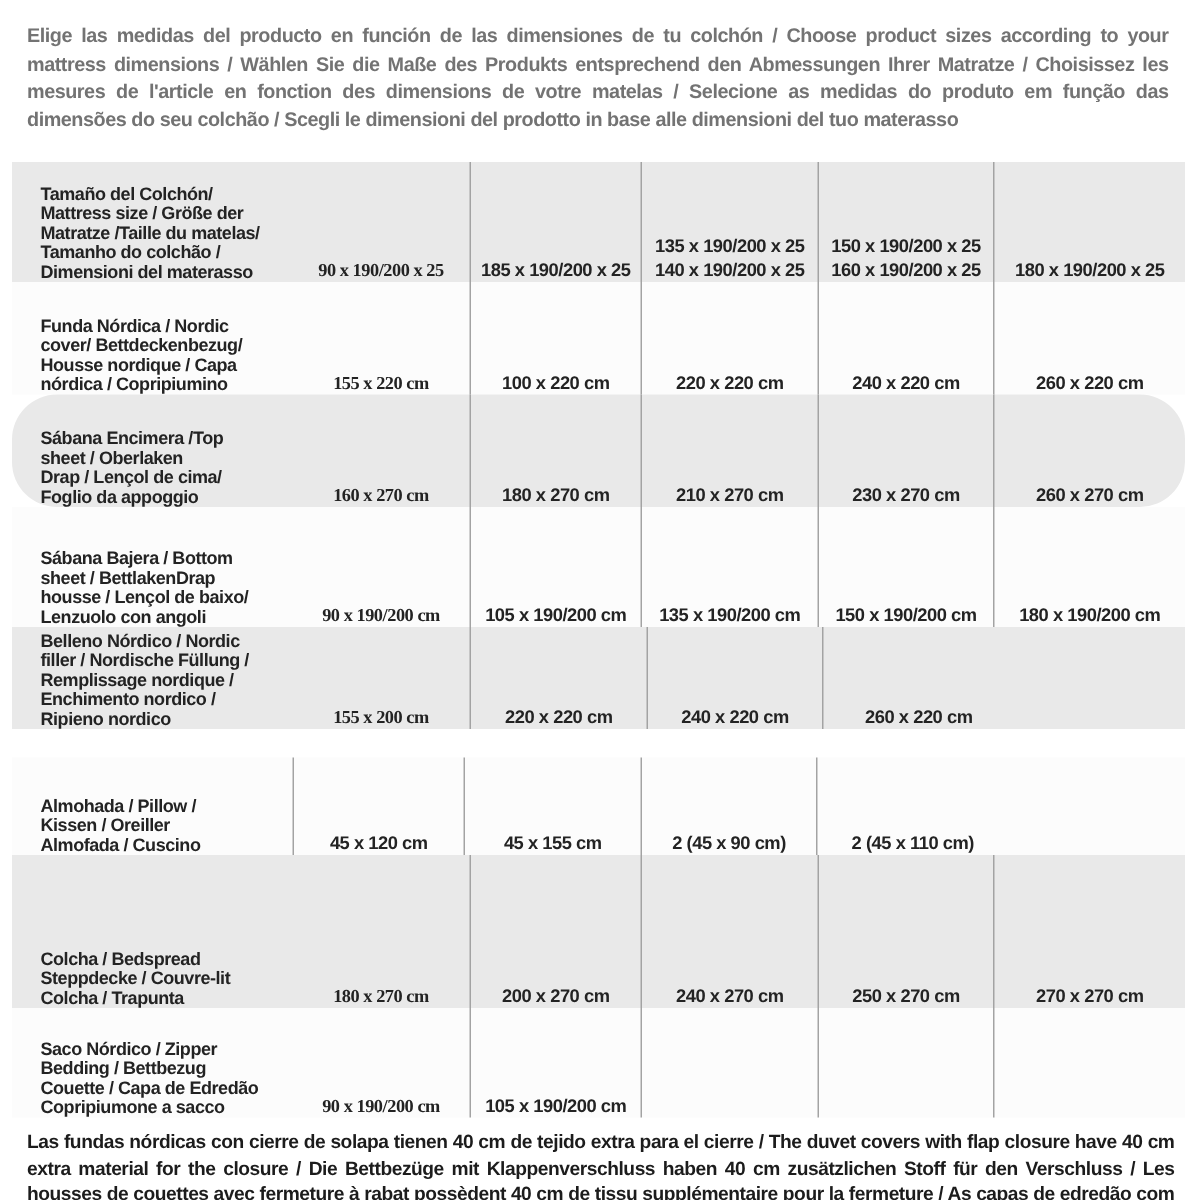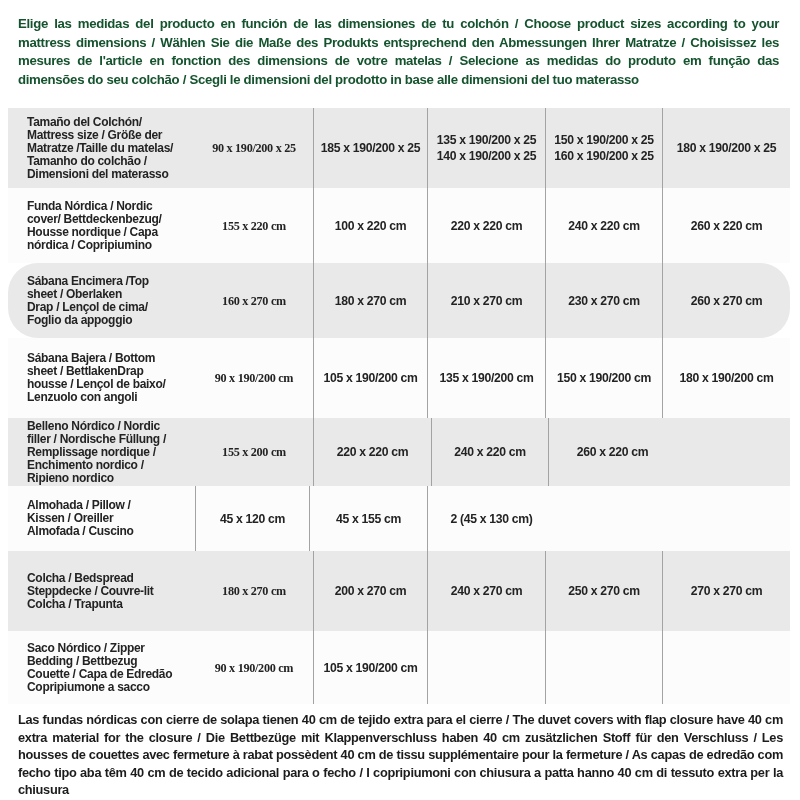--- a/index.html
+++ b/index.html
@@ -16,45 +16,45 @@
     overflow:hidden;
   }
   .intro{
     margin:0;
     padding:15px 21px 0 18px;
     font-size:13.2px;
     line-height:18.5px;
     font-weight:bold;
     letter-spacing:-0.3px;
     text-align:justify;
-    color:#14532d;
+    color:#737373;
   }
   .size-table{
     margin:19px 8px 0 8px;
     width:782px;
   }
   .trow{
     display:flex;
     align-items:stretch;
   }
   .trow:nth-child(odd){background:var(--row-shaded);}
   .trow:nth-child(even){background:var(--row-plain);}
   .r1{height:80px;}
   .r2{height:75px;}
   .r3{height:75px;border-radius:30px;}
   .r4{height:80px;}
   .r5{height:68px;}
-  .r6{height:65px;}
-  .r7{height:80px;}
+  .r6{height:65px;margin-top:19px;}
+  .r7{height:102px;}
   .r8{height:73px;}
   .cell{
     box-sizing:border-box;
     display:flex;
     flex-direction:column;
-    justify-content:center;
+    justify-content:flex-end;
     font-weight:bold;
     letter-spacing:-0.3px;
   }
   .label-cell{
     width:187px;
     padding-left:19px;
     padding-right:4px;
     font-size:12px;
     line-height:13px;
     align-items:flex-start;
@@ -212,22 +212,25 @@
           <div>Almohada / Pillow /</div>
           <div>Kissen / Oreiller</div>
           <div>Almofada / Cuscino</div>
         </div>
         <div class="cell value-cell c2">
           <div>45 x 120 cm</div>
         </div>
         <div class="cell value-cell c3">
           <div>45 x 155 cm</div>
         </div>
-        <div class="cell value-cell c5">
-          <div>2 (45 x 130 cm)</div>
+        <div class="cell value-cell c4">
+          <div>2 (45 x 90 cm)</div>
+        </div>
+        <div class="cell value-cell c5">
+          <div>2 (45 x 110 cm)</div>
         </div>
       </div>
       <div class="trow r7">
         <div class="cell label-cell">
           <div>Colcha / Bedspread</div>
           <div>Steppdecke / Couvre-lit</div>
           <div>Colcha / Trapunta</div>
         </div>
         <div class="cell value-cell c1">
           <div>180 x 270 cm</div>

